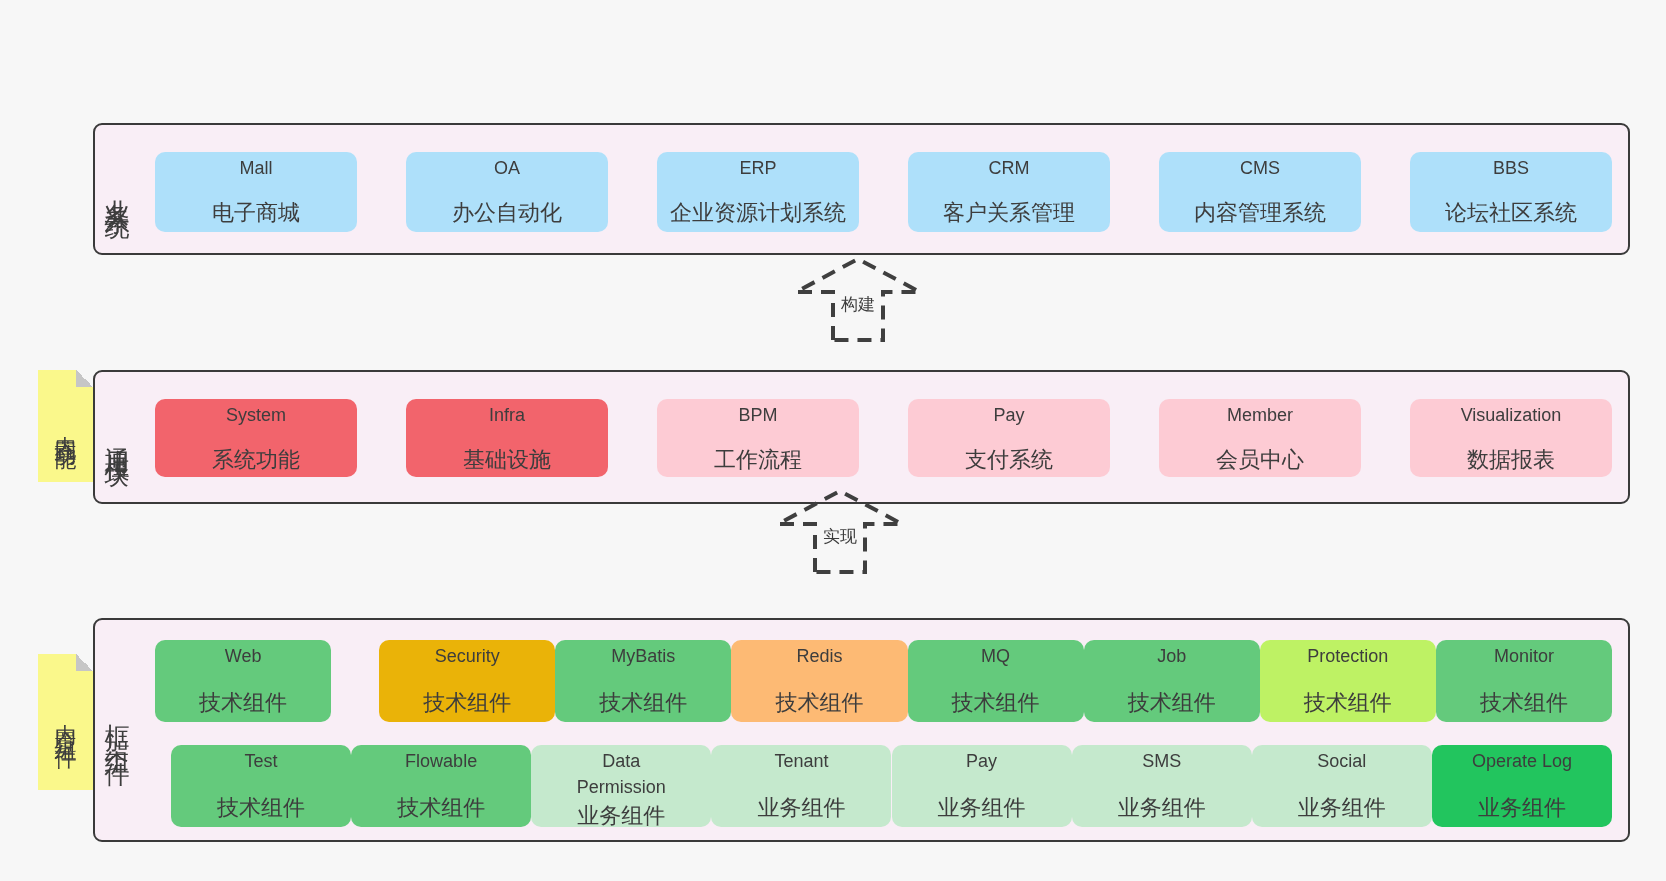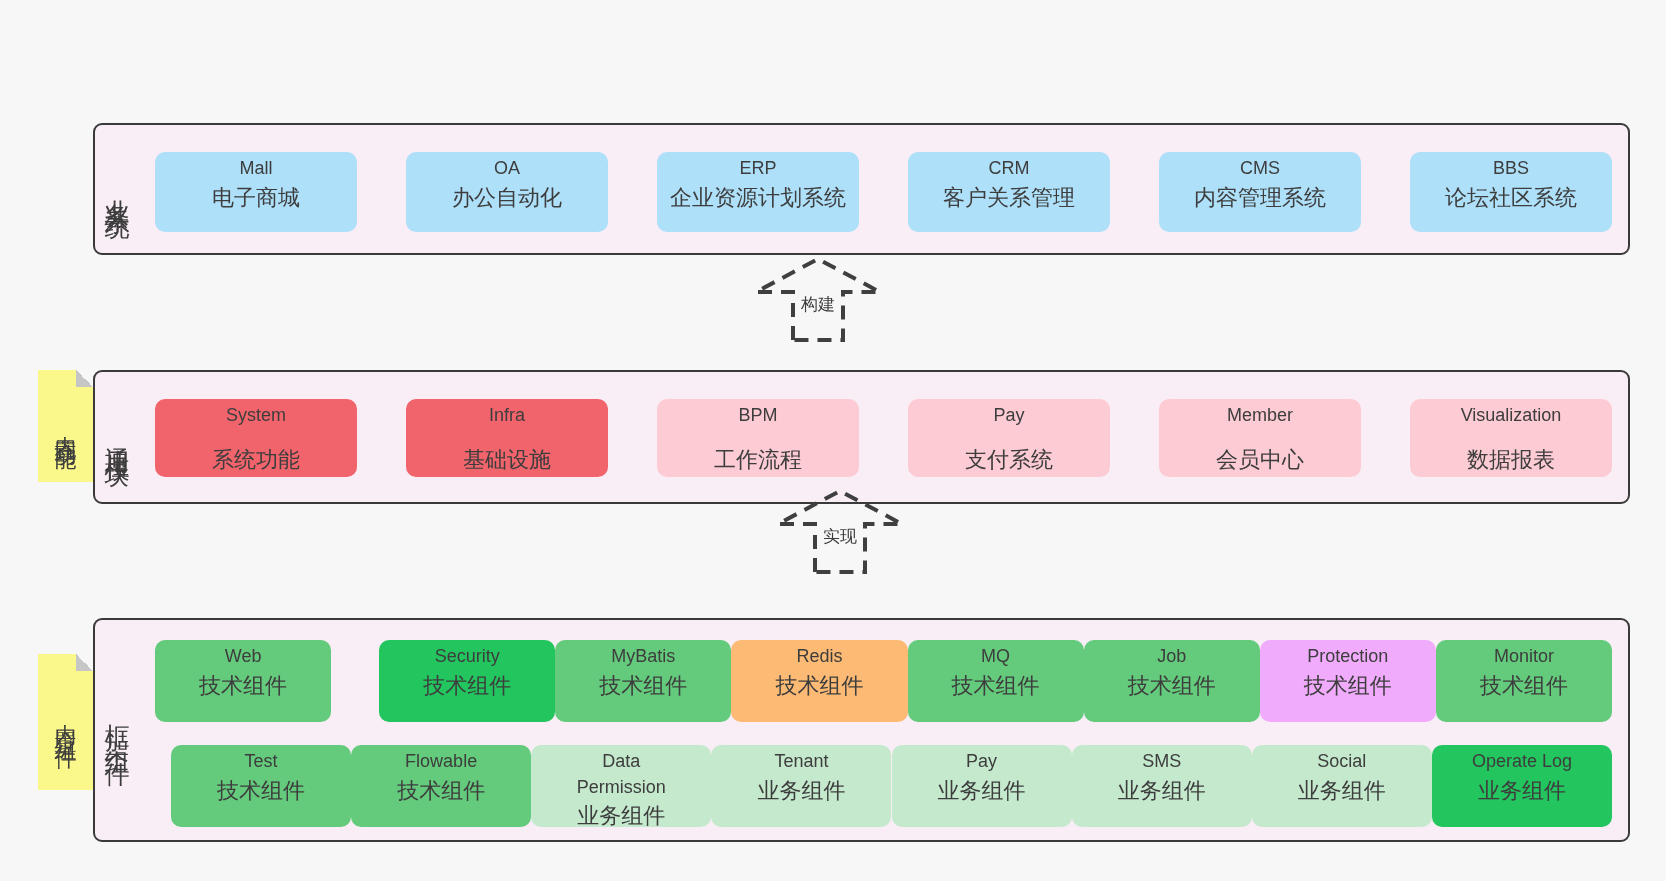--- a/index.html
+++ b/index.html
@@ -14,40 +14,40 @@
   .vlabel{position:absolute;left:6px;top:0;height:100%;width:34px;display:flex;align-items:center;justify-content:center;}
   .vlabel span{writing-mode:vertical-rl;text-orientation:upright;font-size:25px;font-weight:400;letter-spacing:5px;color:#3d3d3d;}
   .band-components .vlabel span{letter-spacing:13px;}
 
   .boxes-row{position:absolute;left:60px;right:16px;display:flex;justify-content:space-between;}
   .band-business .boxes-row{top:27px;}
   .band-modules .boxes-row{top:27px;}
   .band-components .row1{top:20px;}
   .band-components .row2{top:125px;padding-left:16px;}
 
-  .box{border-radius:10px;display:flex;flex-direction:column;align-items:center;justify-content:flex-start;
+  .box{border-radius:10px;display:flex;flex-direction:column;align-items:center;justify-content:space-between;
        text-align:center;line-height:1.42;box-sizing:border-box;padding:4px;}
   .box .en{font-size:18px;}
   .box .zh{font-size:22px;}
   .w202{width:202px;height:80px;}
   .band-modules .w202{height:78px;gap:15px;}
   .w150{width:180px;height:82px;}
   .wrap-narrow{max-width:98px;word-break:normal;}
 
   .sticky{position:absolute;left:38px;width:55px;}
   .sticky .fold{position:absolute;top:0;right:0;width:17px;height:17px;
        background:linear-gradient(to bottom left,#f7f7f7 50%,#c6c6c6 50%);}
   .sticky .vtext{position:absolute;left:0;top:0;width:100%;height:100%;display:flex;align-items:center;justify-content:center;}
   .sticky .vtext span{writing-mode:vertical-rl;text-orientation:upright;font-size:22px;letter-spacing:4px;color:#3d3d3d;}
   .sticky-modules{top:370px;height:112px;}
   .sticky-components{top:654px;height:136px;}
   .sticky-components .vtext span{letter-spacing:8px;}
 
   .arrow{position:absolute;width:140px;height:86px;}
-  .arrow-1{left:748px;top:256px;}
+  .arrow-1{left:788px;top:256px;}
   .arrow-2{left:770px;top:488px;}
   .arrow svg{display:block;width:100%;height:100%;}
   .arrow .arrow-label{position:absolute;left:50%;top:36px;transform:translateX(-50%);
        background:#f7f7f7;padding:1px 4px;font-size:17px;color:#3d3d3d;white-space:nowrap;}
 </style>
 </head>
 <body>
 
 <div class="canvas">
 
@@ -144,41 +144,41 @@
   <div class="band band-components" style="background: rgb(249, 238, 246);">
     <div class="vlabel">
         <span>框架组件</span>
       </div>
 
     <div class="boxes-row row1">
       <div class="box w150" style="background: rgb(100, 202, 124);">
         <div class="en">Web</div>
         <div class="zh">技术组件</div>
       </div>
-      <div class="box w150" style="background: #22c55e; margin-left: 48px;">
+      <div class="box w150" style="background: #eab308; margin-left: 48px;">
         <div class="en">Security</div>
         <div class="zh">技术组件</div>
       </div>
       <div class="box w150" style="background: rgb(100, 202, 124);">
         <div class="en">MyBatis</div>
         <div class="zh">技术组件</div>
       </div>
       <div class="box w150" style="background: #fdba74;">
         <div class="en">Redis</div>
         <div class="zh">技术组件</div>
       </div>
       <div class="box w150" style="background: rgb(100, 202, 124);">
         <div class="en">MQ</div>
         <div class="zh">技术组件</div>
       </div>
       <div class="box w150" style="background: rgb(100, 202, 124);">
         <div class="en">Job</div>
         <div class="zh">技术组件</div>
       </div>
-      <div class="box w150" style="background: #f0abfc;">
+      <div class="box w150" style="background: #bef264;">
         <div class="en">Protection</div>
         <div class="zh">技术组件</div>
       </div>
       <div class="box w150" style="background: rgb(100, 202, 124);">
         <div class="en">Monitor</div>
         <div class="zh">技术组件</div>
       </div>
     </div>
 
     <div class="boxes-row row2">

